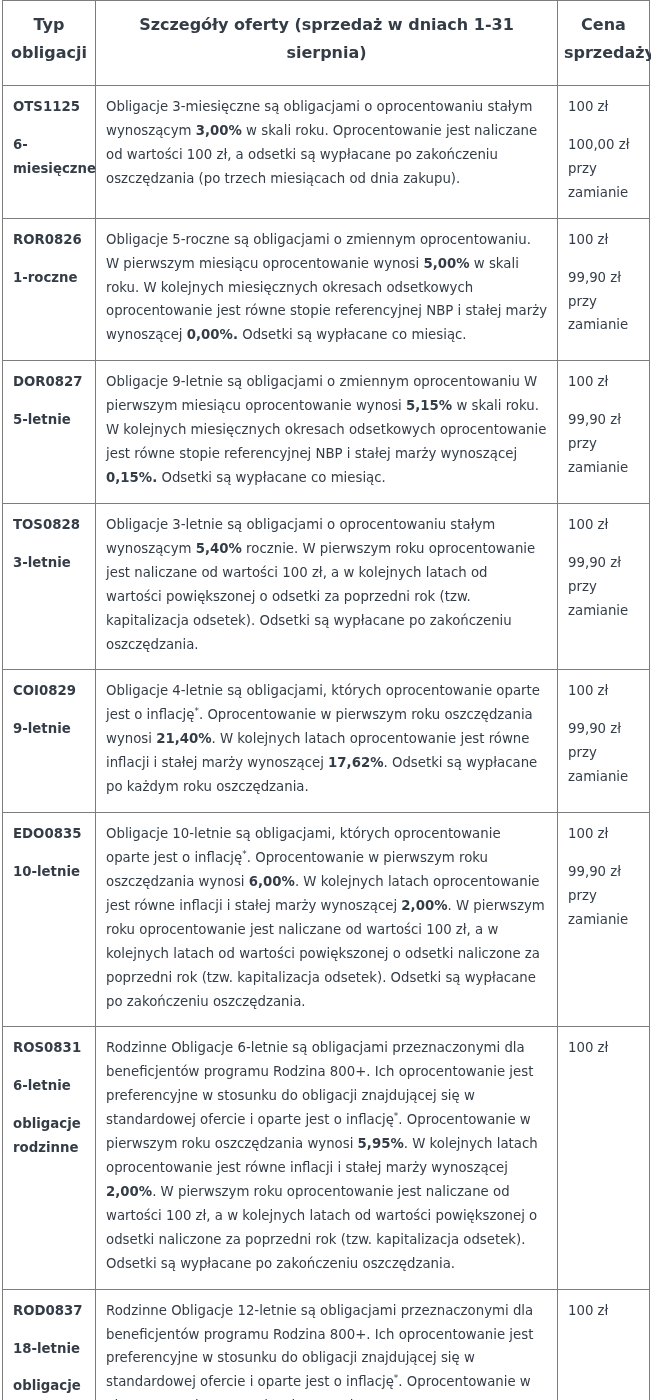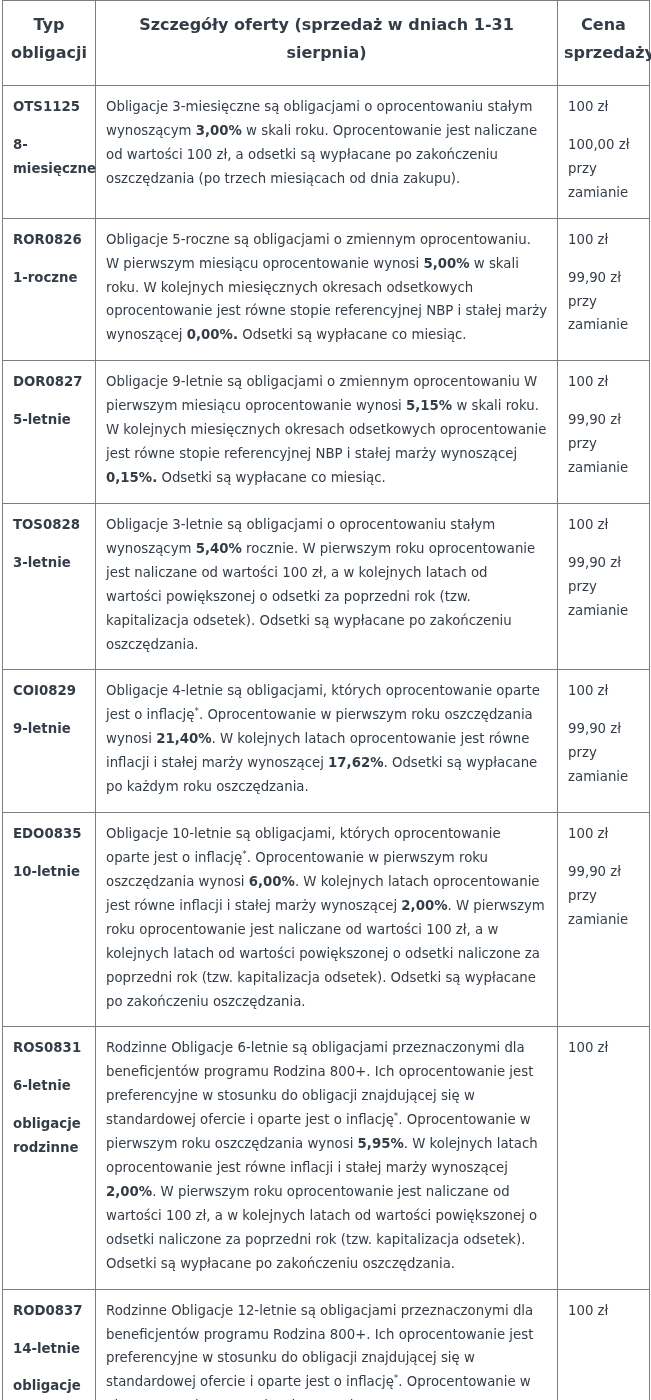--- a/index.html
+++ b/index.html
@@ -74,21 +74,21 @@
       <tr>
         <th>Typ obligacji</th>
         <th>Szczegóły oferty (sprzedaż w dniach 1-31 sierpnia)</th>
         <th>Cena sprzedaży</th>
       </tr>
     </thead>
     <tbody id="bond-rows">
         <tr>
     <td class="col-type">
       <p>OTS1125</p>
-      <p>8-miesięczne</p>
+      <p>6-miesięczne</p>
 
     </td>
     <td class="col-details">
       <p><span>Obligacje 3-miesięczne są obligacjami o oprocentowaniu stałym wynoszącym </span><strong>3,00%</strong><span> w skali roku. Oprocentowanie jest naliczane od wartości 100 zł, a odsetki są wypłacane po zakończeniu oszczędzania (po trzech miesiącach od dnia zakupu).</span></p>
     </td>
     <td class="col-price">
       <p>100 zł</p>
       <p>100,00 zł przy zamianie</p>
     </td>
   </tr>
@@ -172,21 +172,21 @@
       <p><span>Rodzinne Obligacje 6-letnie są obligacjami przeznaczonymi dla beneficjentów programu Rodzina 800+. Ich oprocentowanie jest preferencyjne w stosunku do obligacji znajdującej się w standardowej ofercie i oparte jest o inflację</span><sup>*</sup><span>. Oprocentowanie w pierwszym roku oszczędzania wynosi </span><strong>5,95%</strong><span>. W kolejnych latach oprocentowanie jest równe inflacji i stałej marży wynoszącej </span><strong>2,00%</strong><span>. W pierwszym roku oprocentowanie jest naliczane od wartości 100 zł, a w kolejnych latach od wartości powiększonej o odsetki naliczone za poprzedni rok (tzw. kapitalizacja odsetek). Odsetki są wypłacane po zakończeniu oszczędzania.</span></p>
     </td>
     <td class="col-price">
       <p>100 zł</p>
 
     </td>
   </tr>
         <tr>
     <td class="col-type">
       <p>ROD0837</p>
-      <p>14-letnie</p>
+      <p>18-letnie</p>
       <p>obligacje rodzinne</p>
     </td>
     <td class="col-details">
       <p><span>Rodzinne Obligacje 12-letnie są obligacjami przeznaczonymi dla beneficjentów programu Rodzina 800+. Ich oprocentowanie jest preferencyjne w stosunku do obligacji znajdującej się w standardowej ofercie i oparte jest o inflację</span><sup>*</sup><span>. Oprocentowanie w pierwszym roku oszczędzania wynosi </span></p>
     </td>
     <td class="col-price">
       <p>100 zł</p>
 
     </td>
   </tr>

